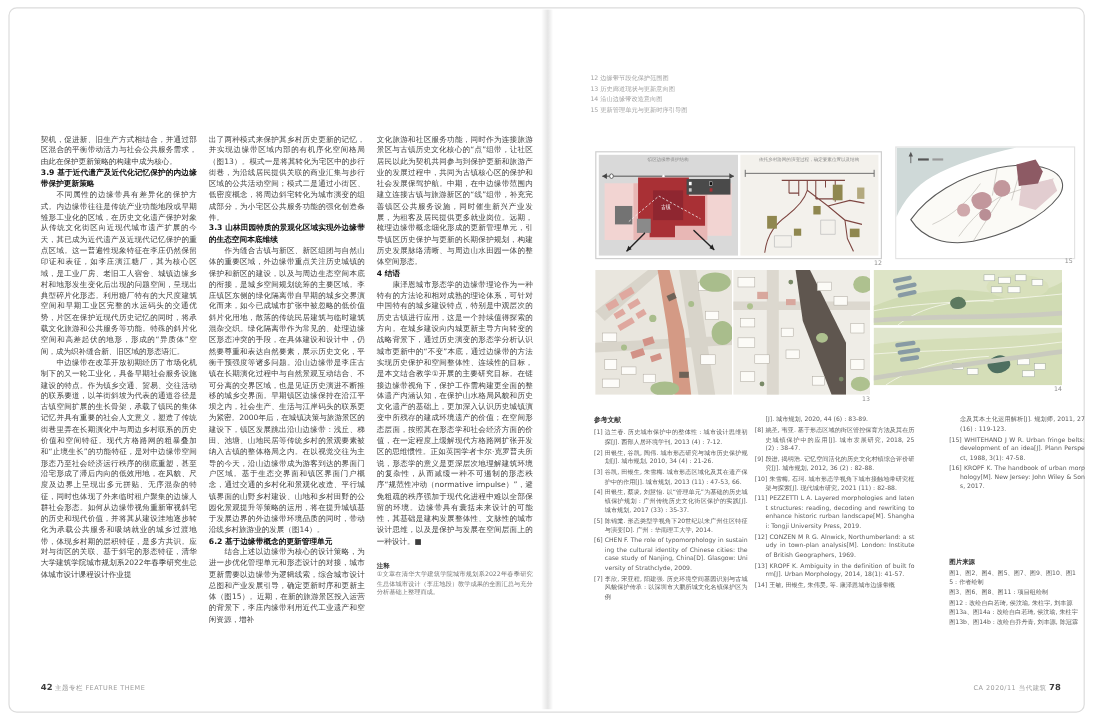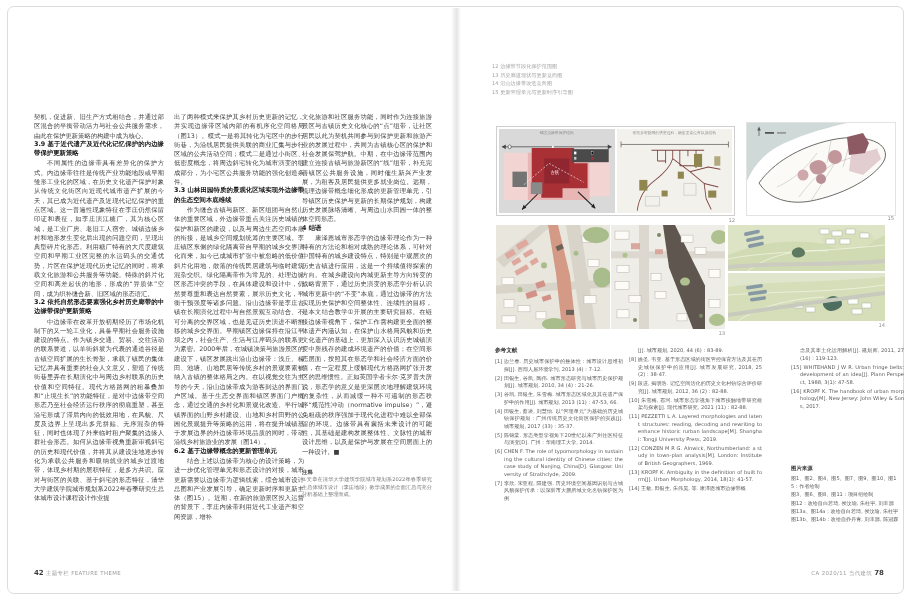--- a/index.html
+++ b/index.html
@@ -7,21 +7,21 @@
     width:911px;height:600px;position:relative;background:#ffffff;
     font-family:"DejaVu Sans","Liberation Sans",sans-serif;
     -webkit-font-smoothing:antialiased;overflow:hidden;
   }
   .sheet{position:absolute;left:7px;top:6px;width:895px;height:586px;
     border:1px solid #dcdcdc;border-radius:7px;background:#fff;}
   .gutter{position:absolute;left:451px;top:8px;width:10px;height:583px;
     background:linear-gradient(90deg,rgba(0,0,0,0) 0%,rgba(0,0,0,0.10) 55%,rgba(0,0,0,0) 100%);}
   
   .col{position:absolute;top:112px;width:130px;}
-  .c1{left:34px;} .c2{left:174px;} .c3{left:302px;}
+  .c1{left:34px;} .c2{left:174px;} .c3{left:314px;}
   .body-p{margin:0;font-size:6.3px;line-height:9.3px;color:#3e3e3e;
     text-align:justify;word-break:break-all;}
   .ind{text-indent:13px;}
   .sec-h{margin:0;font-size:6.4px;line-height:9.3px;font-weight:700;color:#141414;
     text-align:justify;word-break:break-all;}
   .notes{margin-top:12px;}
   .notes-h{margin:0;font-size:5.4px;line-height:8px;font-weight:700;color:#444;}
   .notes-p{margin:0;font-size:5.2px;line-height:7.6px;color:#777;text-align:justify;word-break:break-all;}
   
   .foot{position:absolute;top:569px;font-size:5.4px;color:#9b9b9b;letter-spacing:.4px;}
@@ -71,21 +71,20 @@
 
 <div class="sheet"></div>
 <div class="gutter"></div>
 
 <section>
 
   <div class="col c1">
     <p class="body-p">契机，促进新、旧生产方式相结合，并通过部区混合的平衡带动活力与社会公共服务需求，由此在保护更新策略的构建中成为核心。</p>
     <h4 class="sec-h">3.9 基于近代遗产及近代化记忆保护的内边缘带保护更新策略</h4>
     <p class="body-p ind">不同属性的边缘带具有差异化的保护方式。内边缘带往往是传统产业功能地段或早期雏形工业化的区域，在历史文化遗产保护对象从传统文化街区向近现代城市遗产扩展的今天，其已成为近代遗产及近现代记忆保护的重点区域。这一普遍性现象特征在李庄仍然保留印证和表征，如李庄演江糖厂，其为核心区域，是工业厂房、老旧工人宿舍、城镇边缘乡村和地形发生变化后出现的问题空间，呈现出典型碎片化形态。利用糖厂特有的大尺度建筑空间和早期工业区完整的水运码头的交通优势，片区在保护近现代历史记忆的同时，将承载文化旅游和公共服务等功能。特殊的斜片化空间和高差起伏的地形，形成的“异质体”空间，成为织补缝合新、旧区域的形态语汇。</p>
-    <h4 class="sec-h">3.2 依托自然形态要素强化乡村历史廊带的中边缘带保护更新策略</h4>
     <p class="body-p ind">中边缘带在改革开放初期经历了市场化机制下的又一轮工业化，具备早期社会服务设施建设的特点。作为镇乡交通、贸易、交往活动的联系要道，以羊街斜坡为代表的通道谷径是古镇空间扩展的生长骨架，承载了镇民的集体记忆并具有重要的社会人文意义，塑造了传统街巷里弄在长期演化中与周边乡村联系的历史价值和空间特征。现代方格路网的粗暴叠加和“止境生长”的功能特征，是对中边缘带空间形态乃至社会经济运行秩序的彻底重塑，甚至沿宅形成了滞后内向的低效用地，在风貌、尺度及边界上呈现出多元拼贴、无序混杂的特征，同时也体现了外来临时租户聚集的边缘人群社会形态。如何从边缘带视角重新审视斜宅的历史和现代价值，并将其从建设洼地逐步转化为承载公共服务和吸纳就业的城乡过渡地带，体现乡村期的层积特征，是多方共识。应对与街区的关联、基于斜宅的形态特征，清华大学建筑学院城市规划系2022年春季研究生总体城市设计课程设计作业提</p>
   </div>
 
   <div class="col c2">
     <p class="body-p">出了两种模式来保护其乡村历史更新的记忆，并实现边缘带区域内部的有机序化空间格局（图13）。模式一是将其转化为宅区中的步行街巷，为沿线居民提供关联的商业汇集与步行区域的公共活动空间；模式二是通过小街区、低密度概念，将周边斜宅转化为城市演变的组成部分，为小宅区公共服务功能的强化创造条件。</p>
     <h4 class="sec-h">3.3 山林田园特质的景观化区域实现外边缘带的生态空间本底维续</h4>
     <p class="body-p ind">作为缝合古镇与新区、新区组团与自然山体的重要区域，外边缘带重点关注历史城镇的保护和新区的建设，以及与周边生态空间本底的衔接，是城乡空间规划统筹的主要区域。李庄镇区东侧的绿化隔离带自早期的城乡交界演化而来，如今已成城市扩张中被忽略的低价值斜片化用地，散落的传统民居建筑与临时建筑混杂交织。绿化隔离带作为常见的、处理边缘区形态冲突的手段，在具体建设和设计中，仍然要尊重和表达自然要素，展示历史文化，平衡干预强度等诸多问题。沿山边缘带是李庄古镇在长期演化过程中与自然景观互动结合、不可分离的交界区域，也是见证历史演进不断推移的城乡交界面。早期镇区边缘保持在沿江平坝之内，社会生产、生活与江岸码头的联系更为紧密。2000年后，在城镇决策与旅游景区的建设下，镇区发展跳出沿山边缘带：浅丘、梯田、池塘、山地民居等传统乡村的景观要素被纳入古镇的整体格局之内。在以视觉交往为主导的今天，沿山边缘带成为游客到达的界面门户区域。基于生态交界面和镇区界面门户概念，通过交通的乡村化和景观化改造、平行城镇界面的山野乡村建设、山地和乡村田野的公园化景观提升等策略的运用，将在提升城镇基于发展边界的外边缘带环境品质的同时，带动沿线乡村旅游业的发展（图14）。</p>
     <h4 class="sec-h">6.2 基于边缘带概念的更新管理单元</h4>
     <p class="body-p ind">结合上述以边缘带为核心的设计策略，为进一步优化管理单元和形态设计的对接，城市更新需要以边缘带为逻辑线索，综合城市设计总图和产业发展引导，确定更新时序和更新主体（图15）。近期，在新的旅游景区投入运营的背景下，李庄内缘带利用近代工业遗产和空闲资源，增补</p>
   </div>

